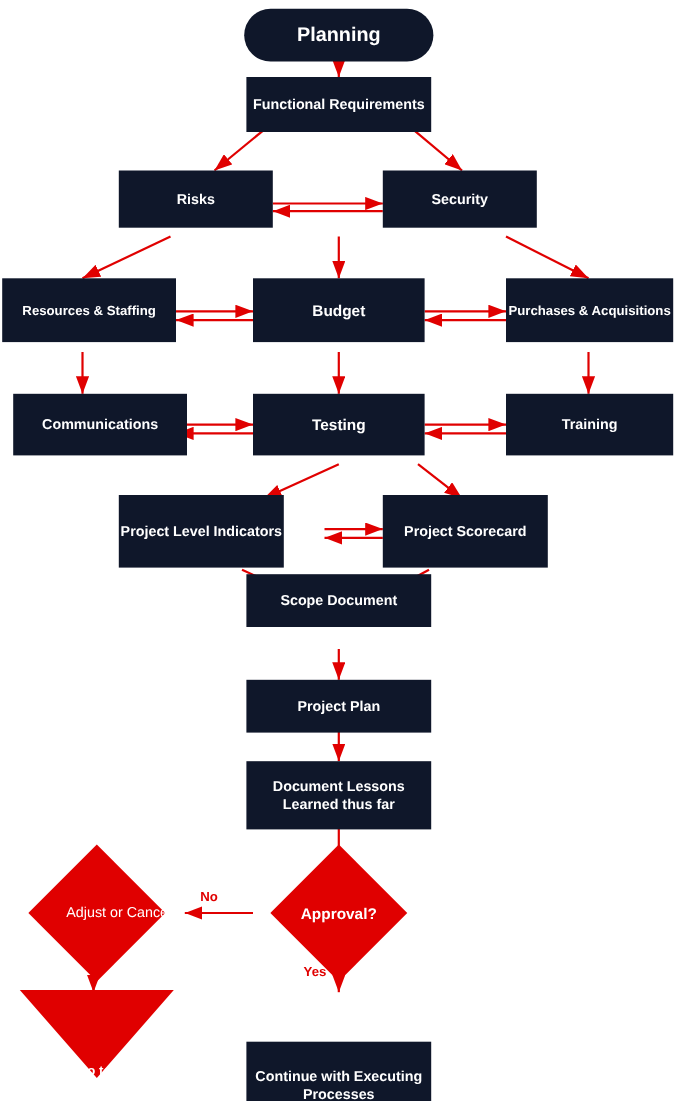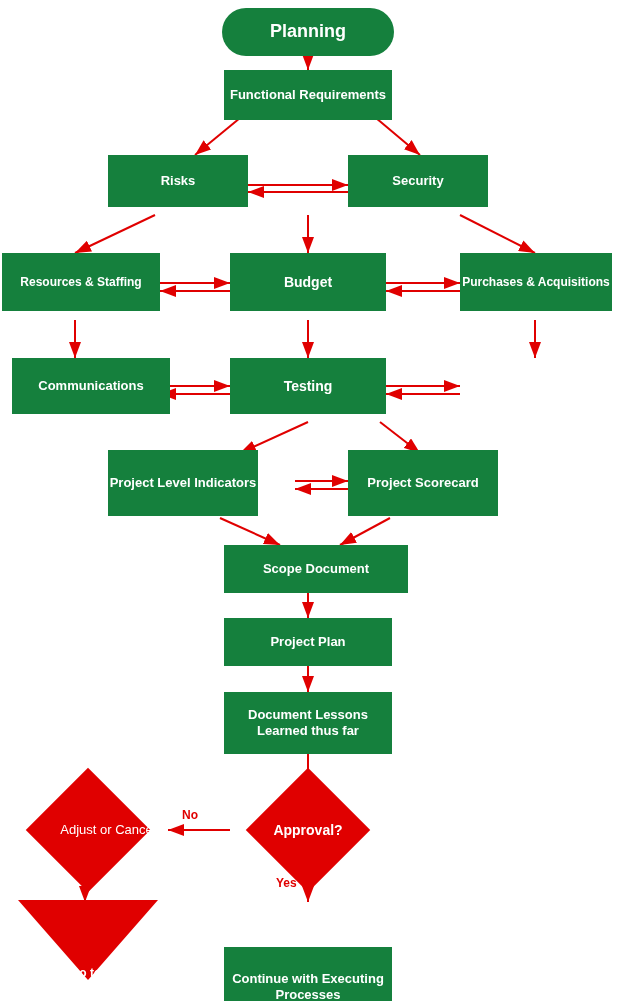--- a/index.html
+++ b/index.html
@@ -11,21 +11,21 @@
       position: relative;
       overflow-x: hidden;
     }
     .flowchart {
       position: relative;
       width: 617px;
       min-height: 1001px;
     }
     .node {
       position: absolute;
-      background: #15803d;
+      background: #0f172a;
       color: #fff;
       font-weight: bold;
       display: flex;
       align-items: center;
       justify-content: center;
       text-align: center;
       font-size: 13px;
       line-height: 1.2;
     }
     .node.rounded {
@@ -157,30 +157,33 @@
   </div>
 
   <div class="node" style="left:12px; top:358px; width:158px; height:56px; font-size:13px;">
     <span>Communications</span>
   </div>
 
   <div class="node" style="left:230px; top:358px; width:156px; height:56px; font-size:14px;">
     <span>Testing</span>
   </div>
 
+  <div class="node" style="left:460px; top:358px; width:152px; height:56px; font-size:13px;">
+    <span>Training</span>
+  </div>
 
   <div class="node" style="left:108px; top:450px; width:150px; height:66px; font-size:13px;">
     <span>Project Level Indicators</span>
   </div>
 
   <div class="node" style="left:348px; top:450px; width:150px; height:66px; font-size:13px;">
     <span>Project Scorecard</span>
   </div>
 
-  <div class="node" style="left:224px; top:545px; width:184px; height:48px; font-size:13px;">
+  <div class="node" style="left:224px; top:522px; width:168px; height:48px; font-size:13px;">
     <span>Scope Document</span>
   </div>
 
   <div class="node" style="left:224px; top:618px; width:168px; height:48px; font-size:13px;">
     <span>Project Plan</span>
   </div>
 
   <div class="node" style="left:224px; top:692px; width:168px; height:62px; font-size:13px;">
     <span>Document Lessons Learned thus far</span>
   </div>

